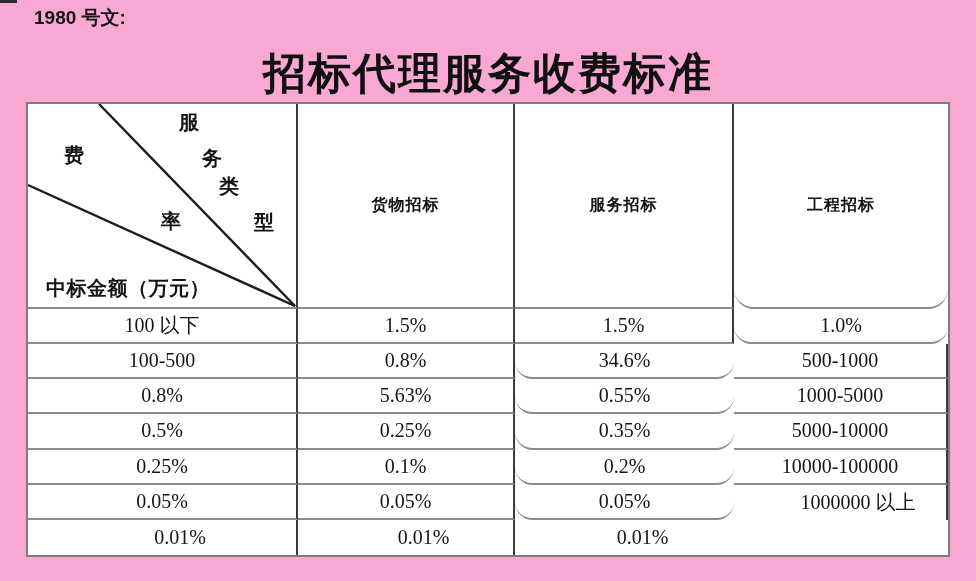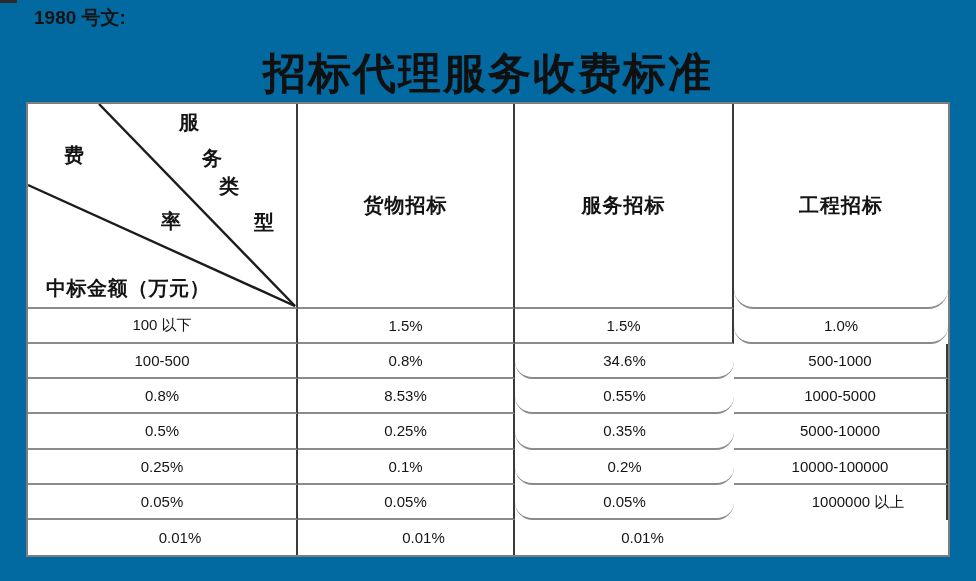--- a/index.html
+++ b/index.html
@@ -1,20 +1,20 @@
 <!DOCTYPE html>
 <html><head>
 <meta charset="utf-8">
 <style>
   html, body { margin: 0; padding: 0; background: #ffffff; }
   #page {
     position: relative;
     width: 976px;
     height: 581px;
-    background: #0369a1;
+    background: #f9a8d4;
     overflow: hidden;
     font-family: "Liberation Serif", serif;
     color: #111111;
   }
   #edge-artifact {
     position: absolute; left: 0; top: 0;
     width: 17px; height: 3px; background: #2b2b2b;
   }
   #doc-number {
     position: absolute; left: 34px; top: 5px;
@@ -43,26 +43,26 @@
     box-sizing: border-box;
     border-right: 2px solid #3a3a3a;
     border-bottom: 2px solid #8b8b8b;
     display: flex; align-items: center; justify-content: center;
     overflow: hidden;
   }
   .cell.col-last { border-right: none; border-radius: 20px; }
   .cell.row-last { border-bottom: none; padding-left: 36px; }
   .col-header {
     font-family: Liberation Sans, sans-serif;
-    font-weight: bold; font-size: 20px; letter-spacing: 1px;
+    font-weight: bold; font-size: 16px; letter-spacing: 1px;
     color: #141414;
   }
   .rate-cell, .range-cell {
-    font-family: Liberation Sans, sans-serif;
-    font-size: 15px; color: #141414;
+    font-family: Liberation Serif, serif;
+    font-size: 20px; color: #141414;
   }
   #corner-cell { position: relative; display: block; }
   #corner-cell svg { position: absolute; left: 0; top: 0; width: 100%; height: 100%; }
   .corner-char {
     position: absolute;
     font-family: "Liberation Serif", serif;
     font-weight: bold; font-size: 20px; color: #141414;
     line-height: 1; white-space: nowrap;
   }
   #corner-char-fu    { left: 151px; top: 8px;  }
@@ -107,21 +107,21 @@
     <div class="cell rate-cell">1.5%</div>
     <div class="cell rate-cell">1.5%</div>
     <div class="cell rate-cell col-last">1.0%</div>
 
     <div class="cell range-cell">100-500</div>
     <div class="cell rate-cell">0.8%</div>
     <div class="cell rate-cell col-last">34.6%</div>
 
     <div class="cell range-cell">500-1000</div>
     <div class="cell rate-cell">0.8%</div>
-    <div class="cell rate-cell">8.53%</div>
+    <div class="cell rate-cell">5.63%</div>
     <div class="cell rate-cell col-last">0.55%</div>
 
     <div class="cell range-cell">1000-5000</div>
     <div class="cell rate-cell">0.5%</div>
     <div class="cell rate-cell">0.25%</div>
     <div class="cell rate-cell col-last">0.35%</div>
 
     <div class="cell range-cell">5000-10000</div>
     <div class="cell rate-cell">0.25%</div>
     <div class="cell rate-cell">0.1%</div>

